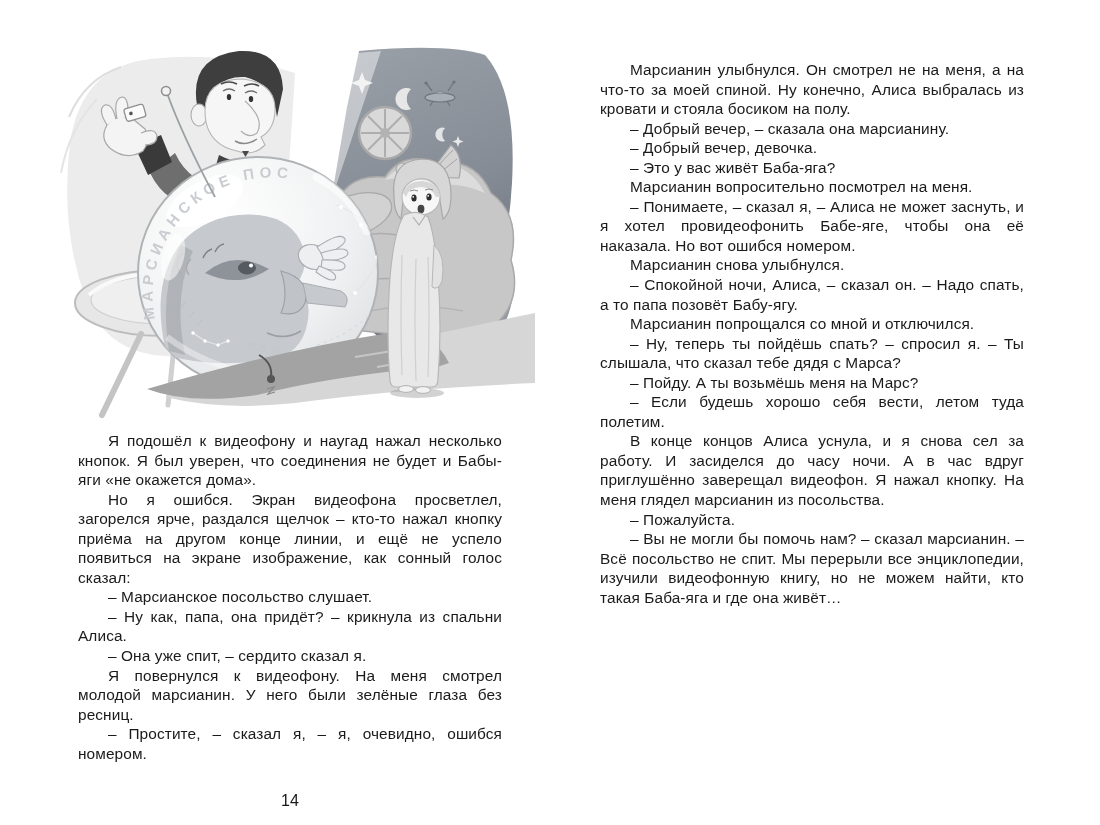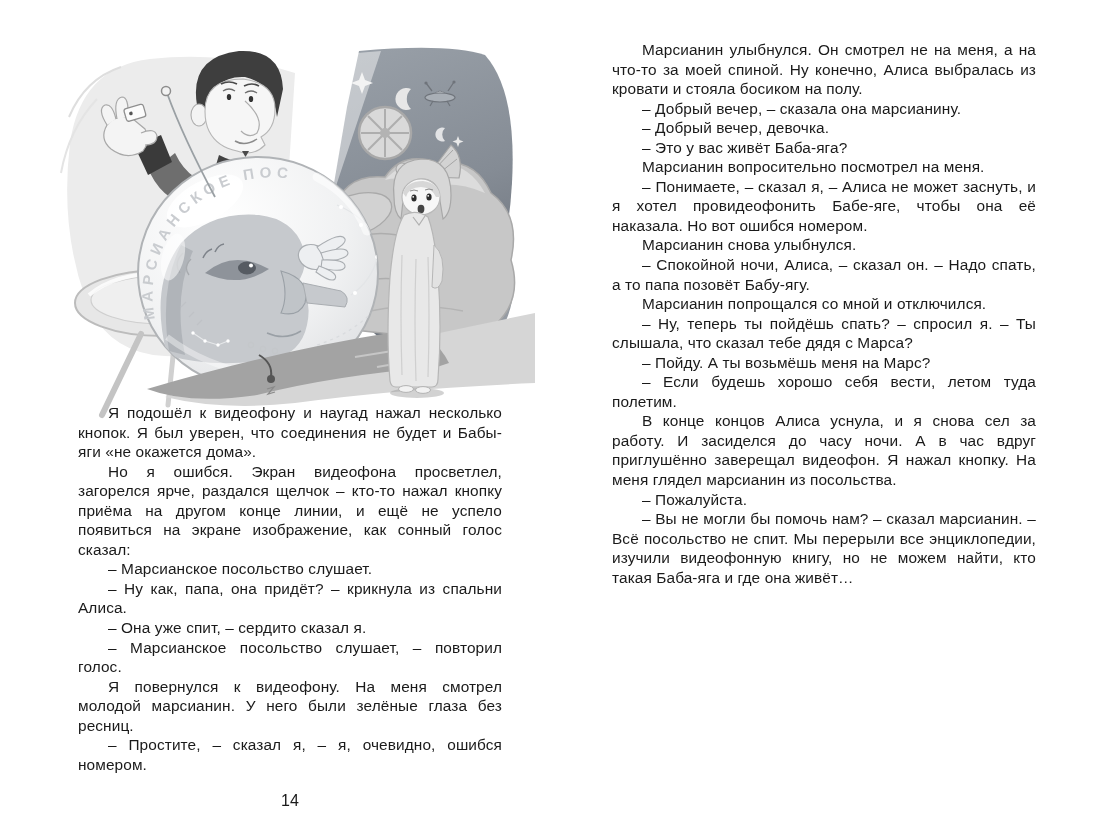--- a/index.html
+++ b/index.html
@@ -14,22 +14,22 @@
 
   .text-col {
     position: absolute;
     width: 424px;
     font-size: 15.4px;
     line-height: 19.55px;
     text-align: justify;
     letter-spacing: 0.1px;
   }
   .text-col p { margin: 0; text-indent: 30px; }
-  #left-col  { left: 78px;  top: 403px; }
-  #right-col { left: 600px; top: 40px; margin-left: 12px;  }
+  #left-col  { left: 78px;  top: 431px; }
+  #right-col { left: 600px; top: 60px;  }
 
   #page-number {
     position: absolute;
     left: 78px; top: 752px; width: 424px;
     text-align: center;
     font-size: 16px;
     margin-top: 40px;
   }
 
   #illustration {
@@ -283,21 +283,20 @@
       <p>Я подошёл к видеофону и наугад нажал несколько кнопок. Я был уверен, что соединения не будет и Бабы-яги «не окажется дома».</p>
 
       <p>Но я ошибся. Экран видеофона просветлел, загорелся ярче, раздался щелчок – кто-то нажал кнопку приёма на другом конце линии, и ещё не успело появиться на экране изображение, как сонный голос сказал:</p>
 
       <p>– Марсианское посольство слушает.</p>
 
       <p>– Ну как, папа, она придёт? – крикнула из спальни Алиса.</p>
 
       <p>– Она уже спит, – сердито сказал я.</p>
 
-      <p>– Марсианское посольство слушает, – повторил голос.</p>
 
       <p>Я повернулся к видеофону. На меня смотрел молодой марсианин. У него были зелёные глаза без ресниц.</p>
 
       <p>– Простите, – сказал я, – я, очевидно, ошибся номером.</p>
     </div>
 
   <div id="right-col" class="text-col">
 
       <p>Марсианин улыбнулся. Он смотрел не на меня, а на что-то за моей спиной. Ну конечно, Алиса выбралась из кровати и стояла босиком на полу.</p>
 

